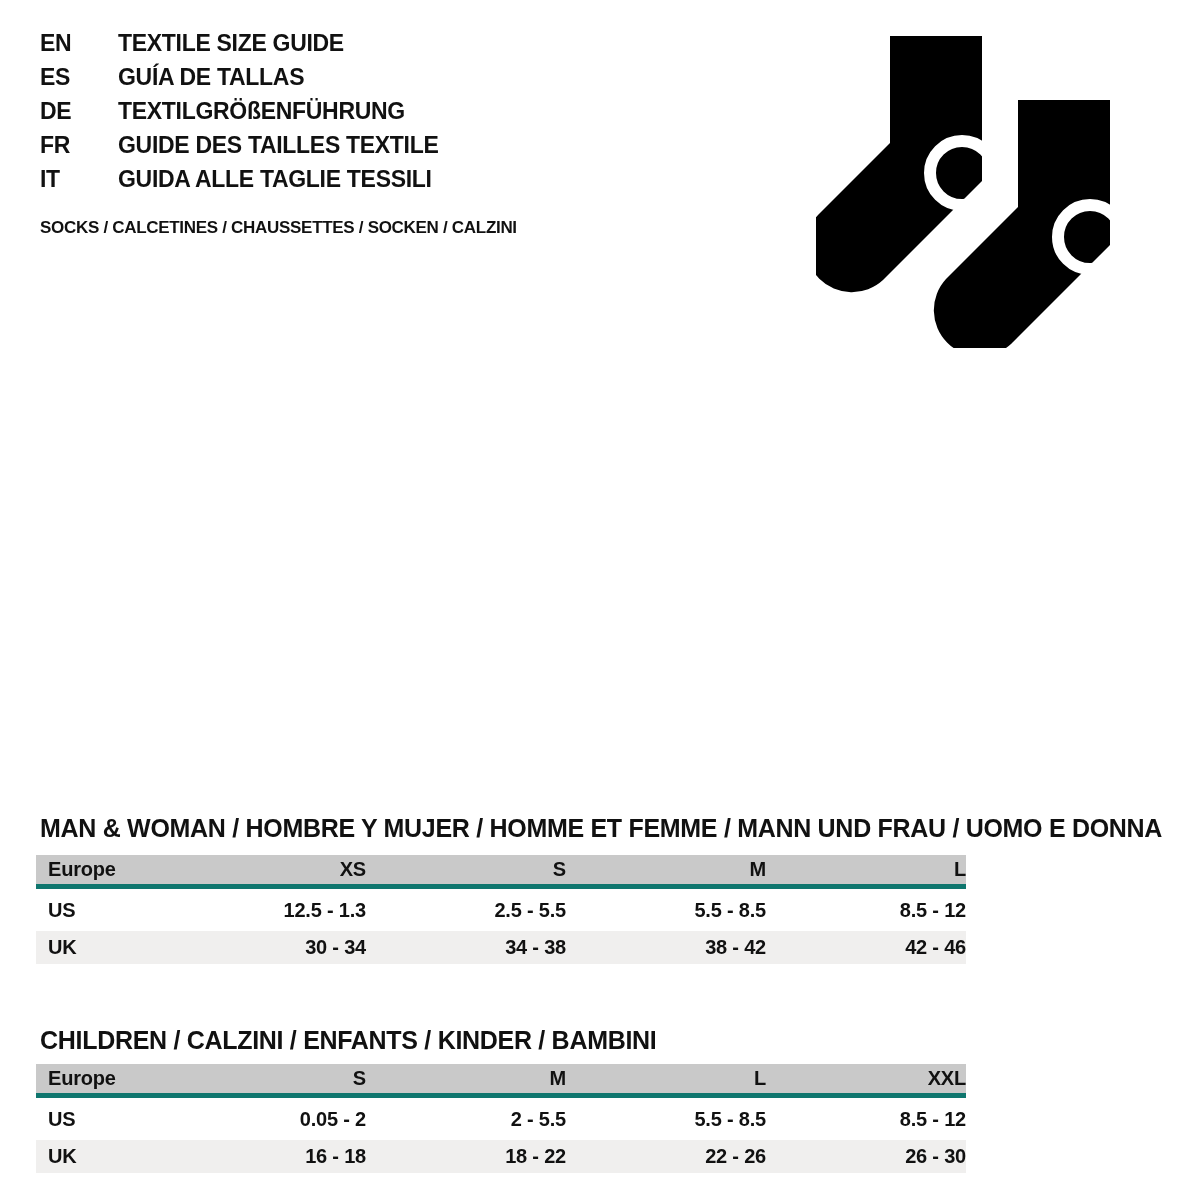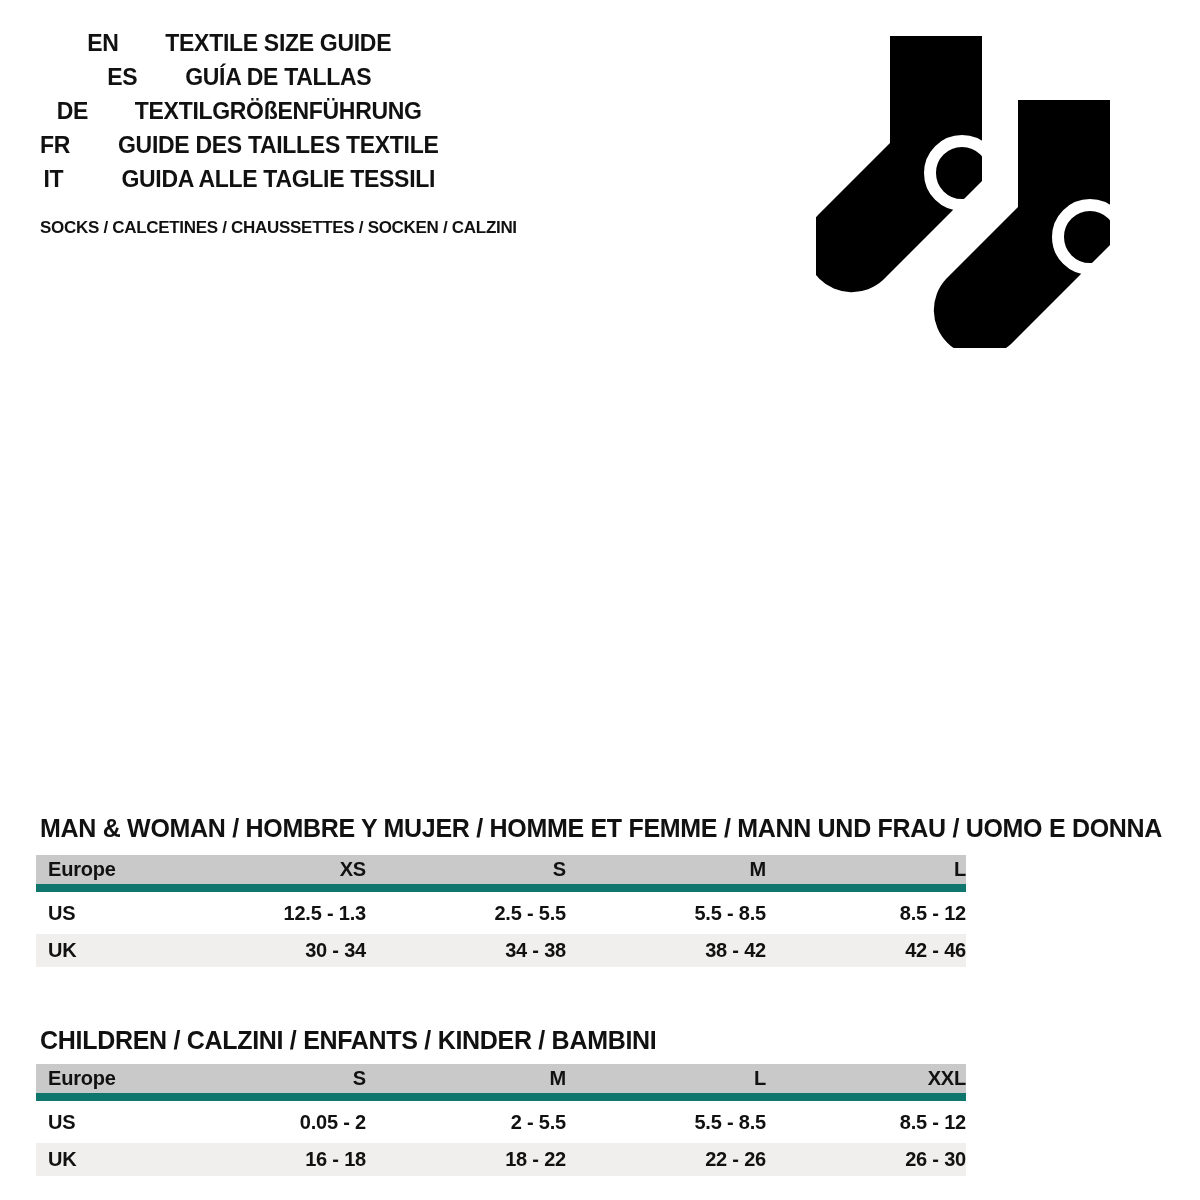--- a/index.html
+++ b/index.html
@@ -23,21 +23,20 @@
     left: 40px;
     top: 26px;
   }
   .lang-row {
     display: flex;
     line-height: 34px;
     font-size: 23px;
     font-weight: 700;
     letter-spacing: -0.3px;
     white-space: nowrap;
-    justify-content: center;
   }
   .lang-code { width: 78px; }
 
   .product-line {
     position: absolute;
     left: 40px;
     top: 218px;
     font-size: 17px;
     font-weight: 700;
     letter-spacing: -0.3px;
@@ -77,21 +76,21 @@
   .grid-2 { top: 1064px; }
 
   .t-row {
     display: grid;
     grid-template-columns: 130px repeat(4, 1fr);
     align-items: center;
   }
   .t-row.head {
     height: 29px;
     background: #c9c9c9;
-    border-bottom: 8px solid #0f766e;
+    border-bottom: 5px solid #0f766e;
   }
   .t-row.r-us { height: 42px; background: #ffffff; }
   .t-row.r-uk { height: 33px; background: #f0efee; }
 
   .t-cell { text-align: right; }
   .t-cell.label {
     text-align: left;
     padding-left: 12px;
   }
 </style>

